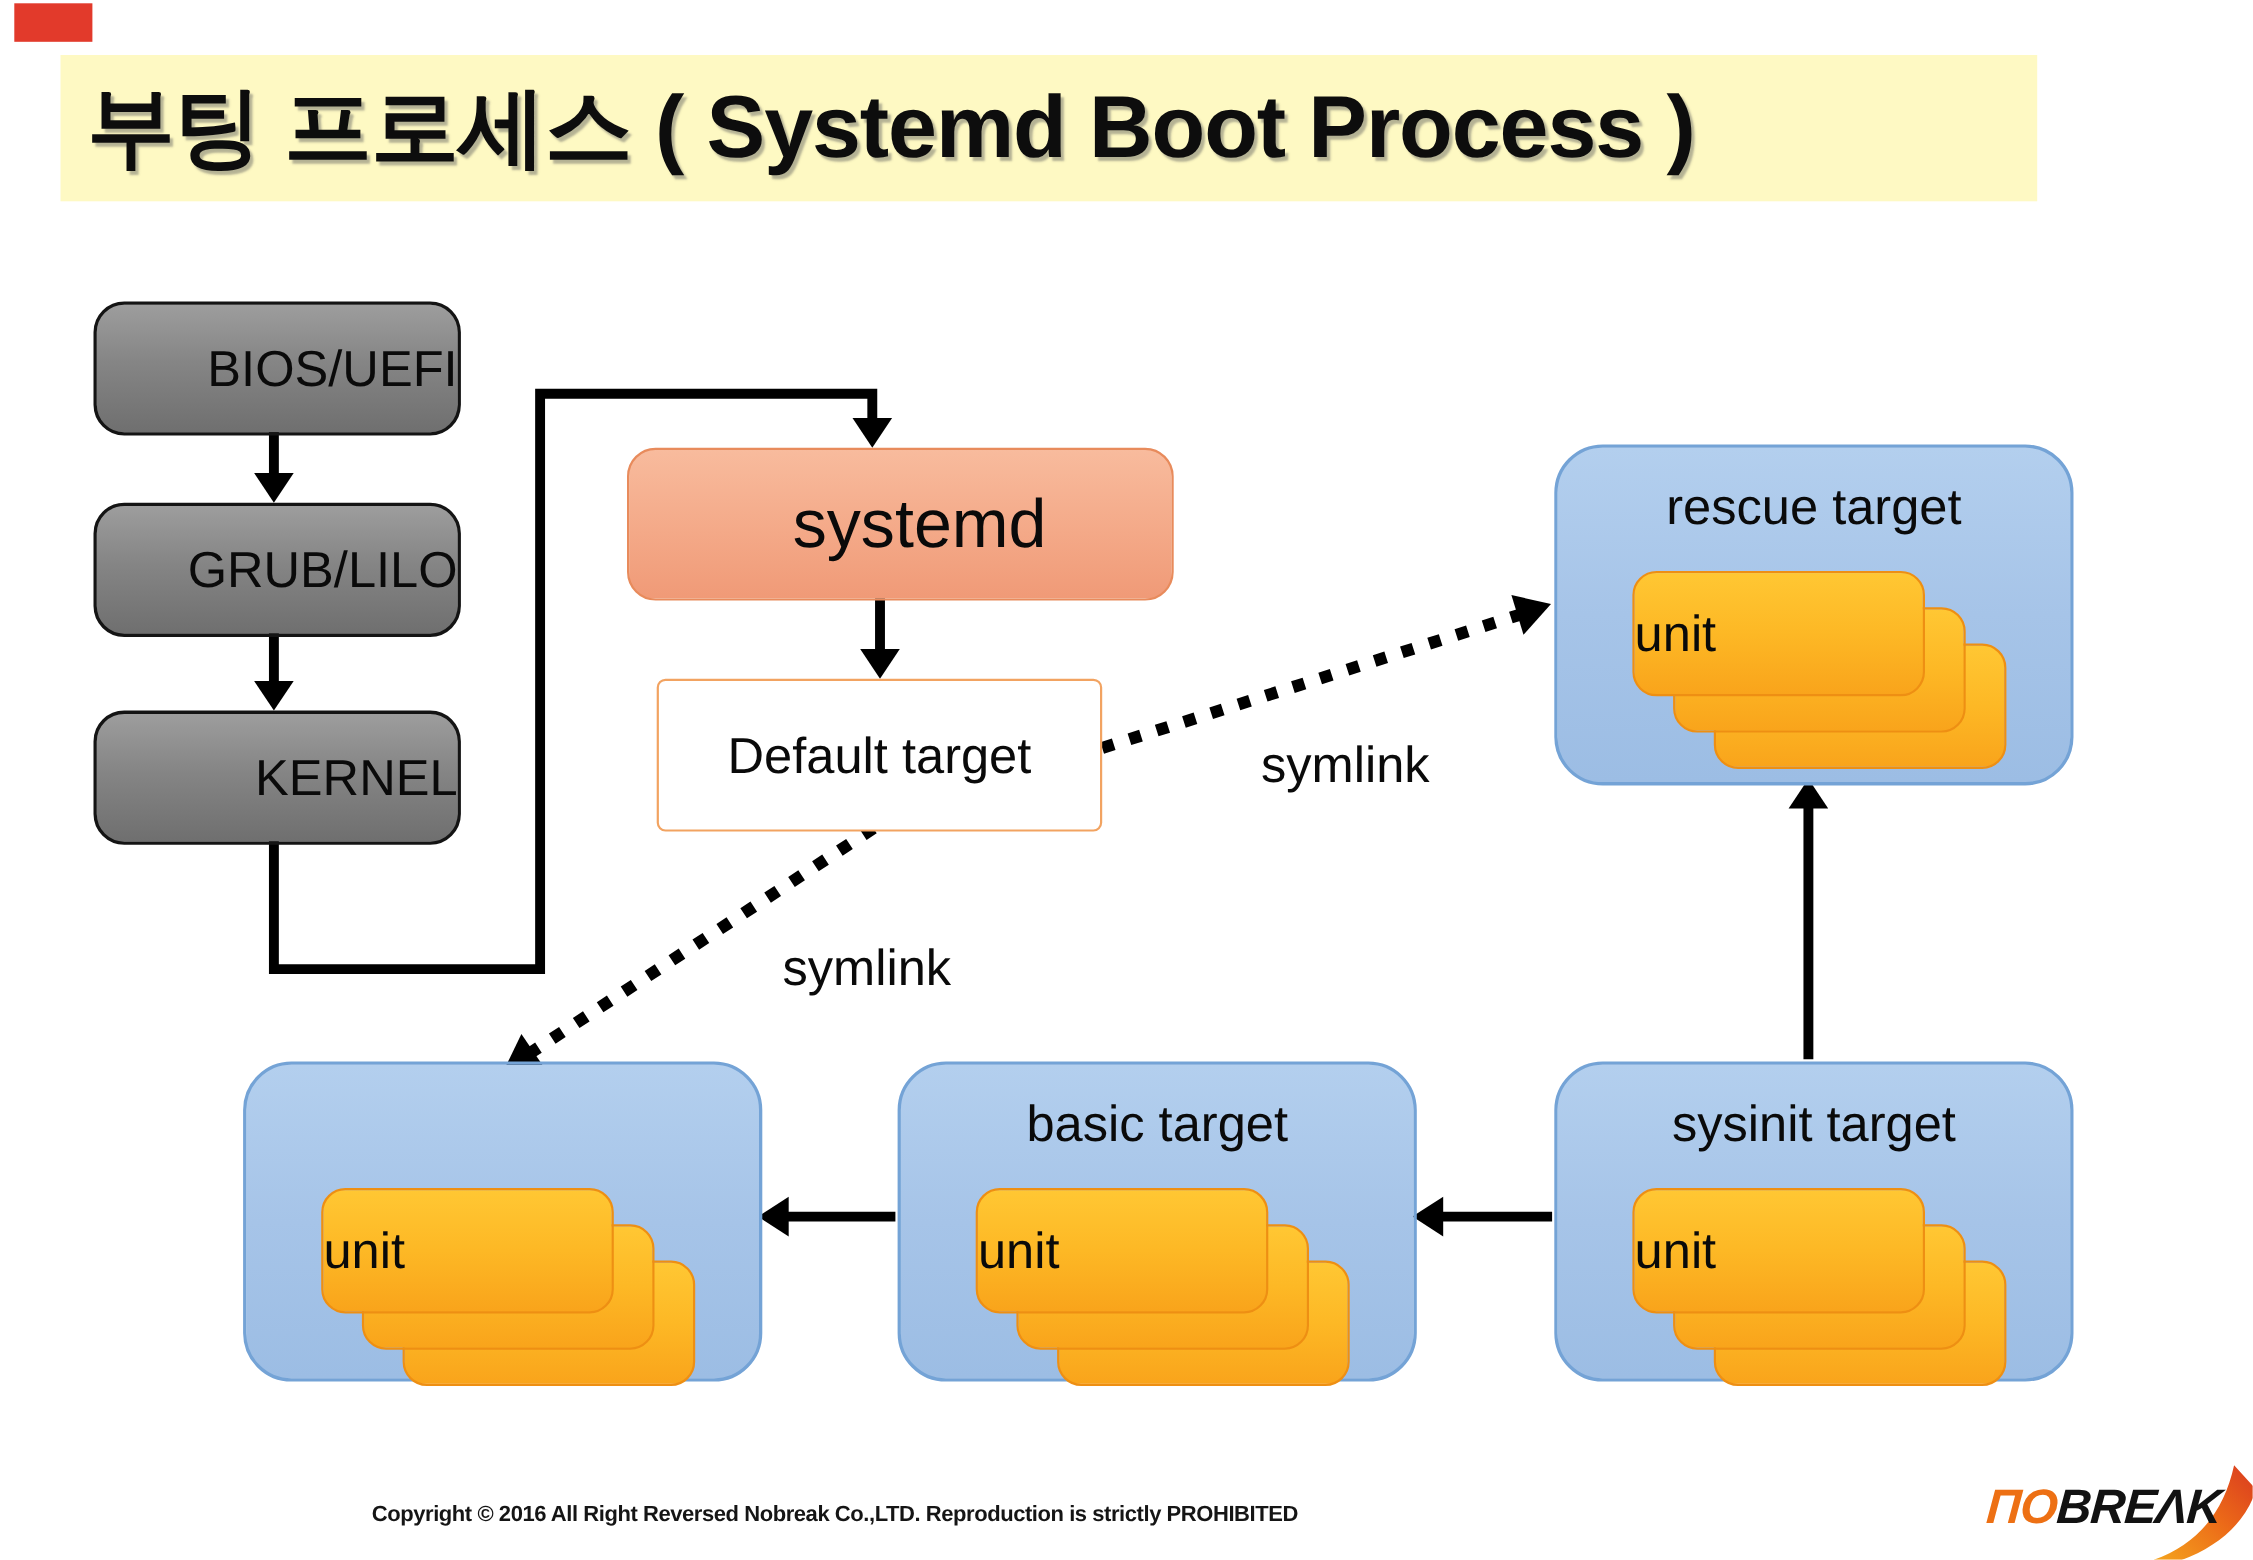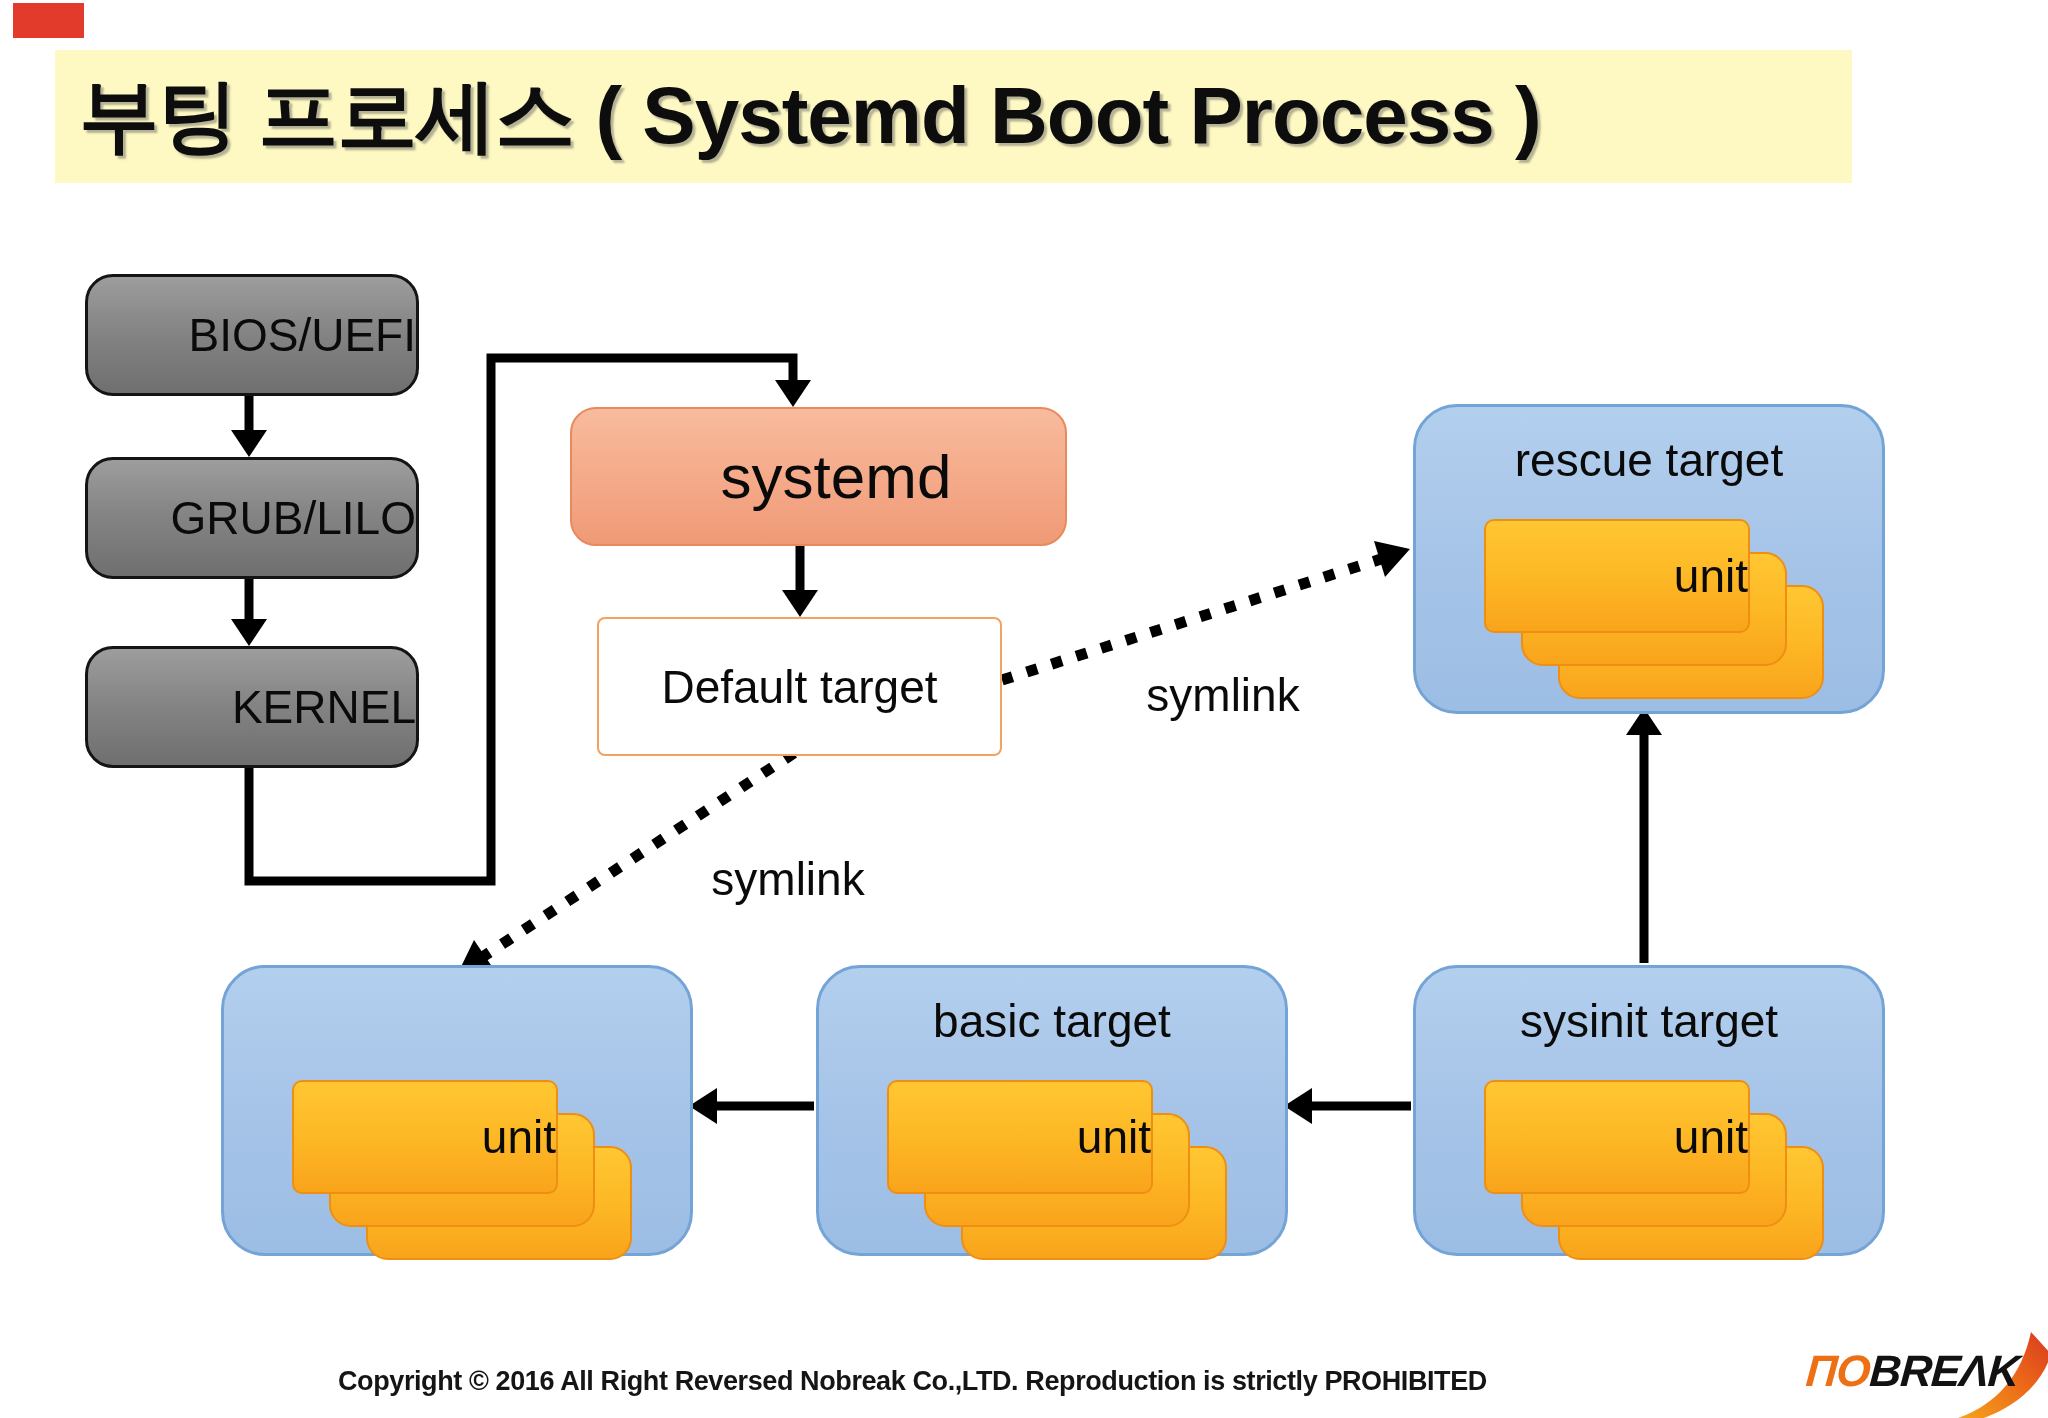--- a/index.html
+++ b/index.html
@@ -36,28 +36,28 @@
   
   .tbox{width:466px;height:285px;border:3px solid #74a3d6;border-radius:44px;
         background:linear-gradient(180deg,#b3cfee 0%,#a6c4e8 50%,#9cbde4 100%);}
   .tbox-title{position:absolute;left:0;top:26px;width:100%;text-align:center;
               font-size:46px;color:#0a0a0a;}
   .unit-stack{position:absolute;left:68px;top:112px;width:340px;height:180px;}
   .unit-card{position:absolute;width:262px;height:110px;border:2px solid #ee8f13;border-radius:22px;
              background:linear-gradient(180deg,#ffc733 0%,#fdb825 50%,#f9a41b 100%);}
   .unit-card.back2{left:74px;top:66px;}
   .unit-card.back1{left:37px;top:33px;}
-  .unit-card.front{left:0;top:0;display:flex;align-items:center;justify-content:flex-end;
-                   font-size:46px;color:#0a0a0a;border-radius:10px;}
+  .unit-card.front{left:0;top:0;display:flex;align-items:center;justify-content:flex-start;
+                   font-size:46px;color:#0a0a0a;}
 
   
   .symlink-label{width:220px;text-align:center;font-size:46px;color:#0a0a0a;}
 
   
-  .copyright{left:338px;top:1366px;font-size:27px;font-weight:bold;color:#151515;
+  .copyright{left:338px;top:1366px;font-size:20px;font-weight:bold;color:#151515;
              letter-spacing:-.4px;white-space:nowrap;}
 
   
   .logo{left:1806px;top:1334px;width:240px;height:80px;}
   .logo-text{position:absolute;left:0;top:12px;font-size:44px;font-weight:800;font-style:italic;
              letter-spacing:-1px;transform:skewX(-4deg);white-space:nowrap;}
   .logo-no{color:#ed7014;}
   .logo-break{color:#121212;}
   .logo-swoosh{position:absolute;left:148px;top:-6px;}
 

